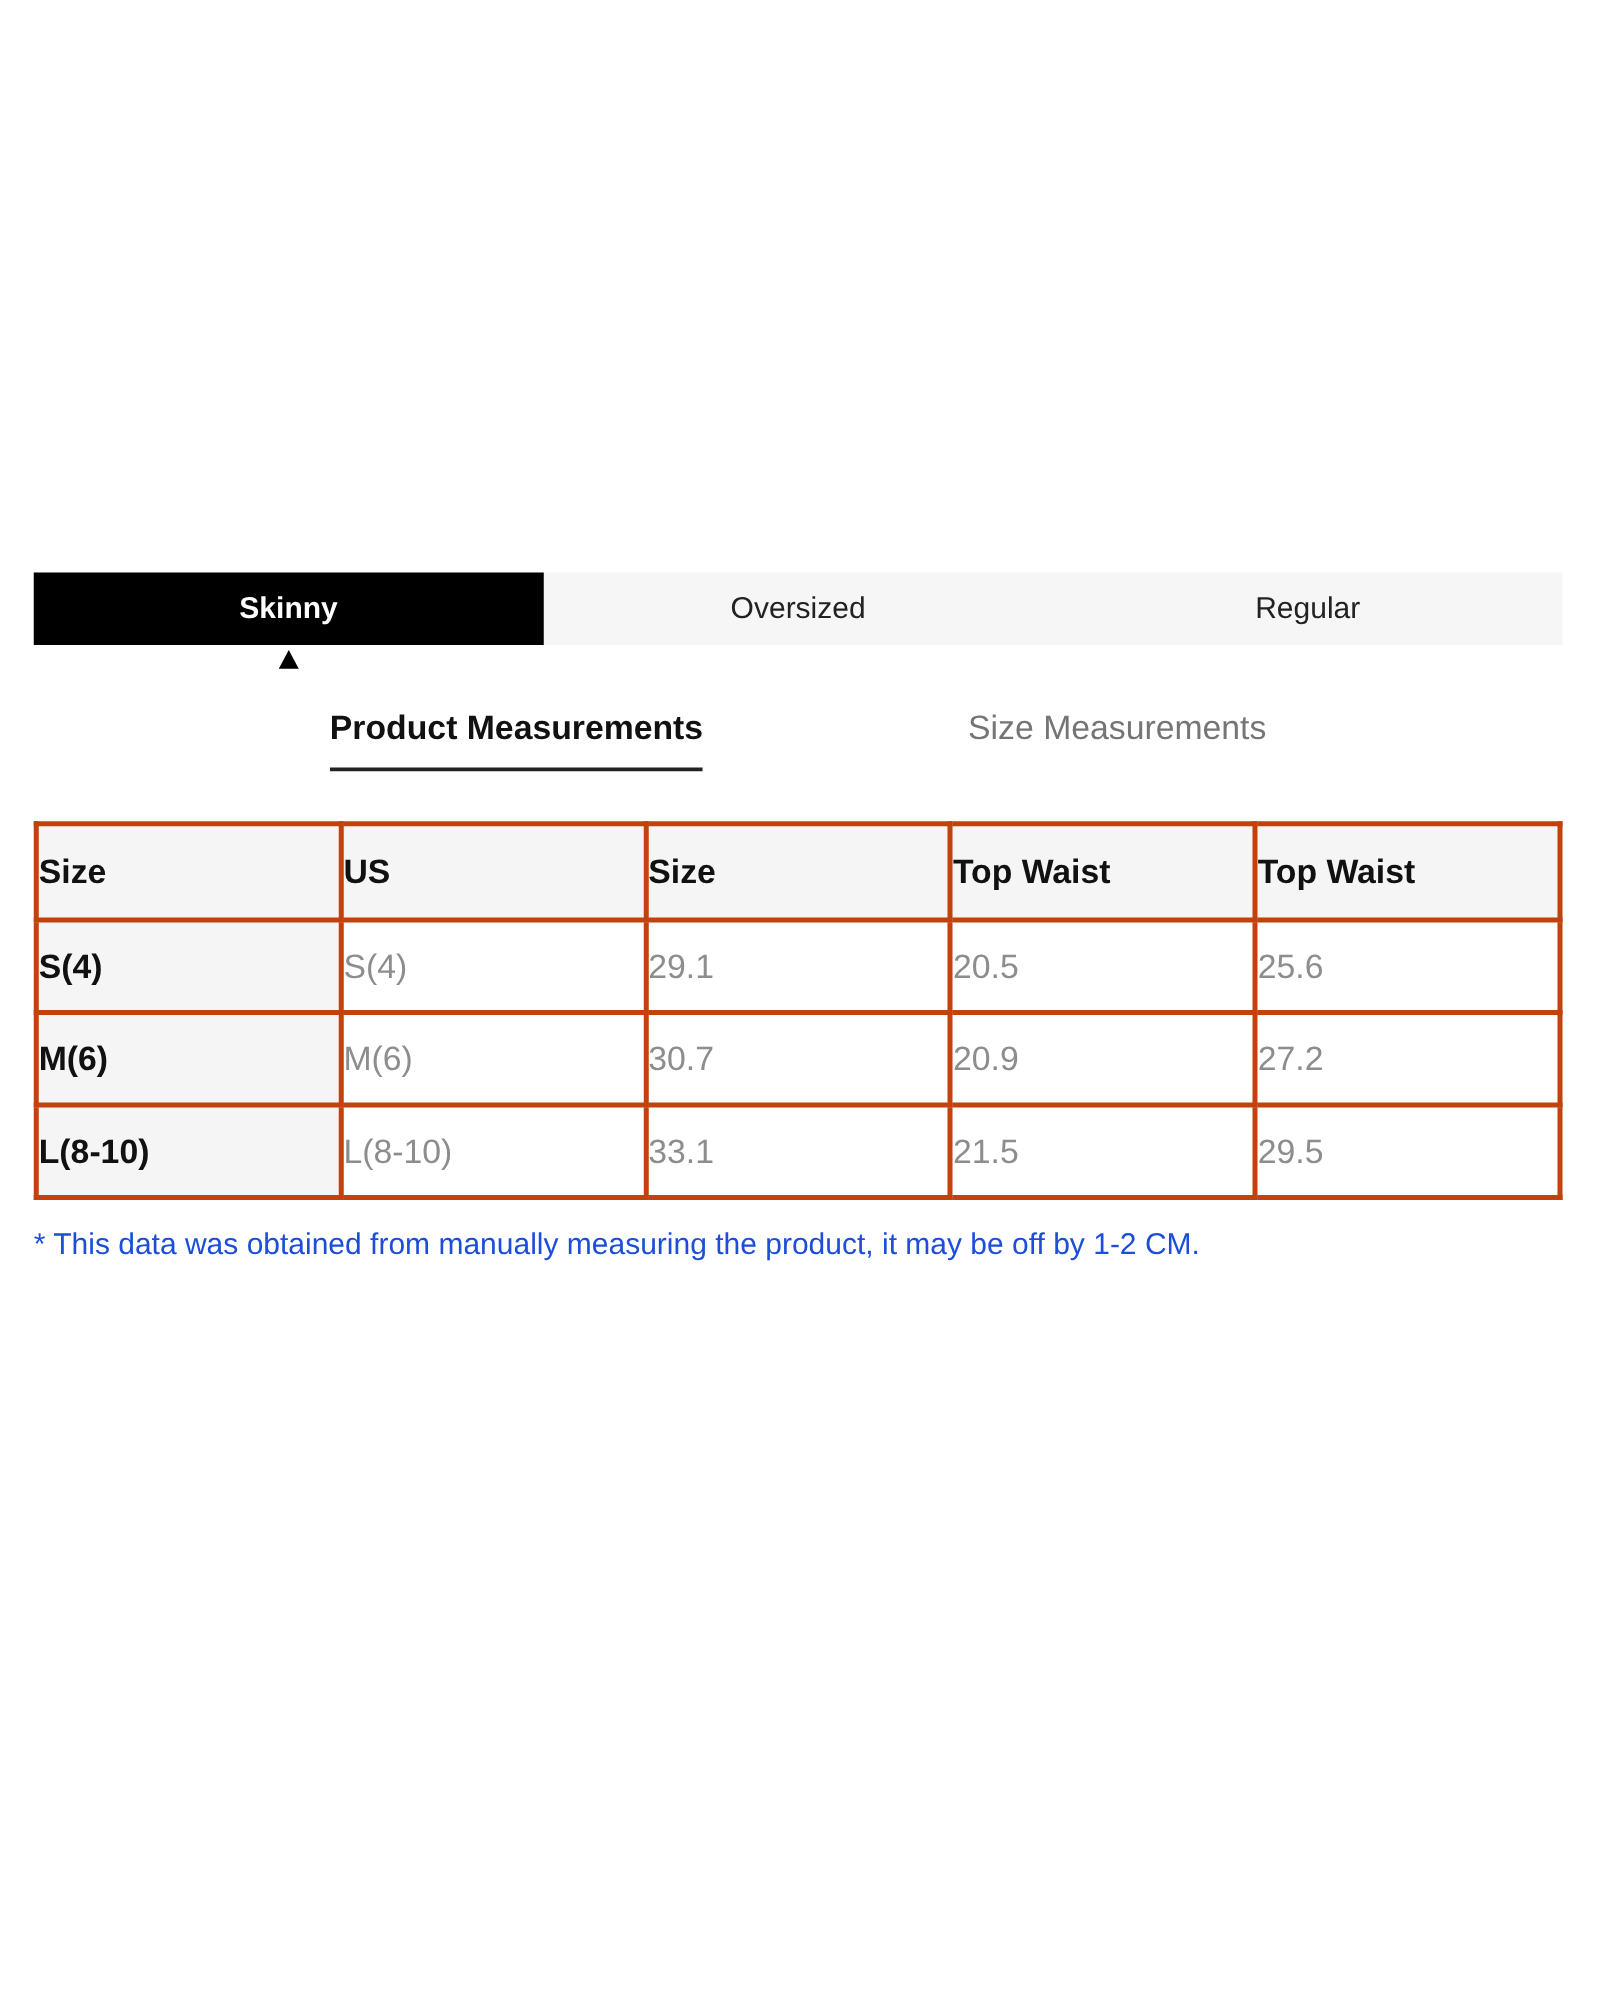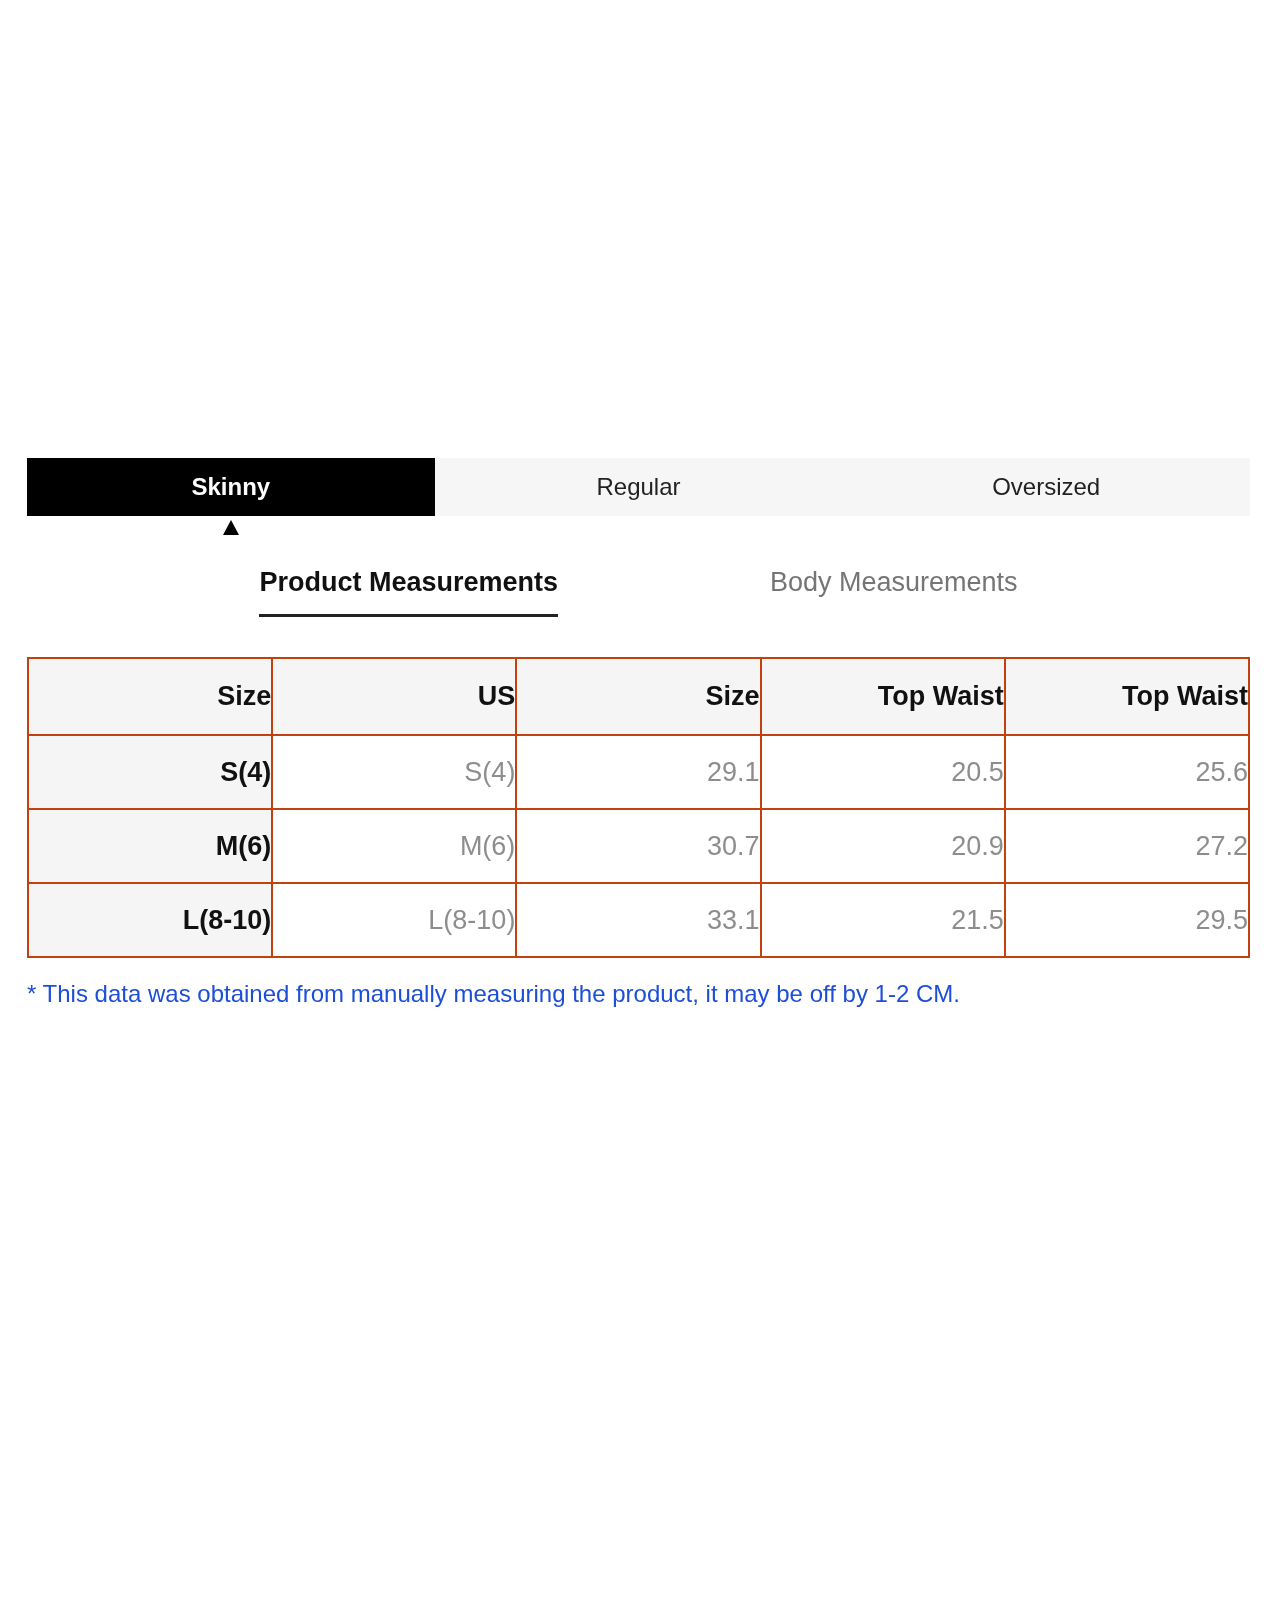--- a/index.html
+++ b/index.html
@@ -81,22 +81,22 @@
   }
 
   
   table.size-table {
     margin-top: 40px;
     width: 100%;
     border-collapse: collapse;
     table-layout: fixed;
   }
   .size-table th, .size-table td {
-    border: 2px solid #c2410c;
-    text-align: right;
+    border: 4px solid #c2410c;
+    text-align: left;
     vertical-align: middle;
   }
   .size-table thead th {
     background: #f5f5f5;
     height: 77px;
     font-size: 27px;
     font-weight: bold;
     color: #111111;
   }
   .size-table tbody th {
@@ -127,30 +127,30 @@
 
 <div class="content">
 
 
   <div class="fit-tab-bar">
     <div class="fit-tab active">
       <span>Skinny</span>
       <span class="tab-pointer"></span>
     </div>
     <div class="fit-tab">
-      <span>Regular</span>
+      <span>Oversized</span>
     </div>
     <div class="fit-tab">
-      <span>Oversized</span>
+      <span>Regular</span>
     </div>
   </div>
 
   <div class="measure-tabs">
     <div class="measure-tab active">Product Measurements</div>
-    <div class="measure-tab">Body Measurements</div>
+    <div class="measure-tab">Size Measurements</div>
   </div>
 
   <table class="size-table">
     <thead>
       <tr>
         <th>Size</th>
         <th>US</th>
         <th>Size</th>
         <th>Top Waist</th>
         <th>Top Waist</th>

